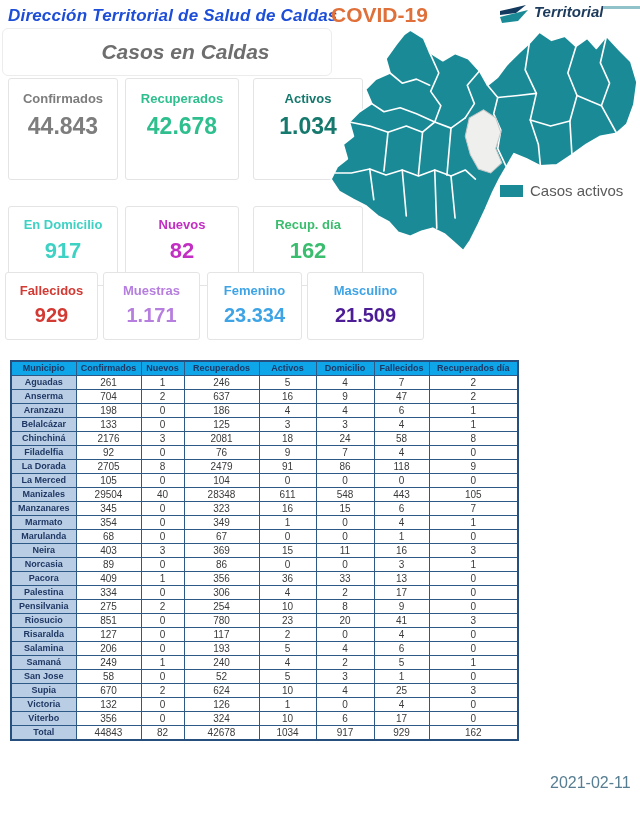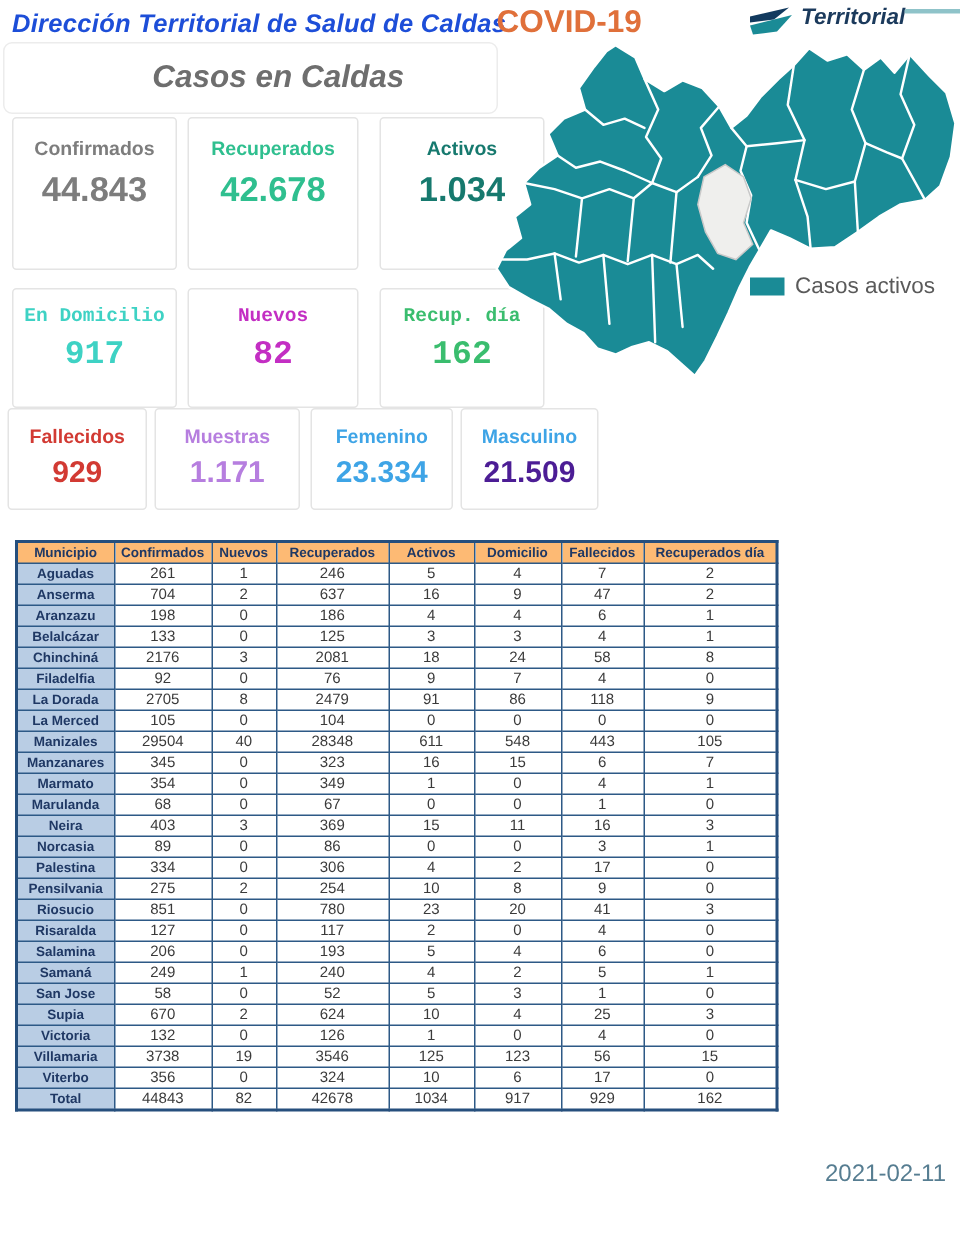--- a/index.html
+++ b/index.html
@@ -20,41 +20,41 @@
   
   .title-panel { position:absolute; left:2px; top:28px; width:330px; height:48px;
                  border:1px solid #ececec; border-radius:6px; background:#fff;
                  display:flex; align-items:center; justify-content:center;padding-left:37px; }
   .title-panel span { font-size:21px; font-style:italic; font-weight:bold; color:#6e6e6e; }
 
   
   .card { position:absolute; background:#fff; border:1px solid #e4e4e4; border-radius:3px;
           text-align:center; z-index:1; }
   .row1 { top:78px;  height:102px; }
-  .row2 { top:192px; height:80px;font-family:Liberation Mono, monospace; }
+  .row2 { top:206px; height:80px; }
   .row3 { top:272px; height:68px; }
   .card-label { font-size:13px; font-weight:bold; margin-top:12px; }
   .row2 .card-label, .row3 .card-label { margin-top:10px; }
   .card-value { font-size:23px; font-weight:bold; margin-top:7px; }
   .row2 .card-value { font-size:22px; margin-top:6px; }
   .row3 .card-value { font-size:20px; margin-top:6px; }
 
   
   #map-svg { position:absolute; left:325px; top:24px; width:315px; height:245px; z-index:2; }
   .mun-border { fill:none; stroke:#ffffff; stroke-width:1.6; stroke-linejoin:round; stroke-linecap:round; }
   .legend { position:absolute; left:500px; top:182px; display:flex; align-items:center; gap:7px; z-index:3; }
   .legend-swatch { width:23px; height:12px; }
   .legend-label { font-size:15px; color:#5a5a5a; }
 
   
   #tbl-wrap { position:absolute; left:10px; top:360px; z-index:1; }
   table { border-collapse:collapse; table-layout:fixed; border:2px solid #264f7d; }
   th, td { border:1px solid #2d5986; height:13px; line-height:13px; padding:0 1px;
            text-align:center; white-space:nowrap; overflow:hidden; }
-  thead th { background:#fdba74; color:#1f3864; font-size:9px; font-weight:bold; }
+  thead th { background:#0ea5e9; color:#1f3864; font-size:9px; font-weight:bold; }
   tbody th { background:#b9cde4; color:#1f3864; font-size:9px; font-weight:bold;text-align:center; }
   tbody td { background:#ffffff; color:#3a3a3a; font-size:10px; }
 
   
   .report-date { position:absolute; left:550px; top:774px; font-size:16px; color:#567d91; }
 </style>
 </head>
 <body>
 
 <div id="stage">
@@ -109,21 +109,21 @@
     <div class="card-value" style="color: rgb(210, 58, 51);">929</div>
   </div>
   <div class="card row3" style="left:103px;width:97px">
     <div class="card-label" style="color: rgb(182, 126, 223);">Muestras</div>
     <div class="card-value" style="color: rgb(182, 126, 223);">1.171</div>
   </div>
   <div class="card row3" style="left:207px;width:95px">
     <div class="card-label" style="color: rgb(62, 164, 230);">Femenino</div>
     <div class="card-value" style="color: rgb(62, 164, 230);">23.334</div>
   </div>
-  <div class="card row3" style="left:307px;width:92px">
+  <div class="card row3" style="left:307px;width:117px">
     <div class="card-label" style="color: rgb(62, 164, 230);">Masculino</div>
     <div class="card-value" style="color: #4c1d95;">21.509</div>
   </div>
 
   <svg id="map-svg" viewBox="0 0 310 240" preserveAspectRatio="none">
     <path class="mun" d="M84 6 L97 14 L103 28 L116 36 L128 29 L141 34 L152 46 L160 60 L170 52 L179 40 L191 28 L201 19 L211 8 L223 16 L236 12 L247 22 L258 14 L267 24 L277 12 L290 26 L301 37 L307 57 L304 79 L297 98 L287 107 L271 110 L257 118 L243 128 L228 138 L212 139 L198 132 L186 127 L179 139 L172 151 L165 165 L158 181 L151 196 L143 212 L136 222 L127 214 L118 206 L106 200 L95 203 L84 208 L72 204 L63 194 L52 188 L40 178 L28 172 L14 164 L6 152 L12 140 L22 132 L18 118 L28 110 L24 96 L34 86 L46 78 L40 64 L50 54 L64 48 L60 34 L70 20 L78 10 Z" stroke="#ffffff" stroke-width="1.6" stroke-linejoin="round" fill="#1a8b96"></path>
     <g>
       <path class="mun-border" d="M160 60 L170 72 L166 88 L173 104 L170 122 L178 139"></path>
       <path class="mun-border" d="M201 19 L197 45 L208 68 L202 94 L210 118 L212 139"></path>
       <path class="mun-border" d="M247 22 L239 48 L248 70 L241 95 L243 128"></path>
@@ -312,20 +312,30 @@
             <th>Norcasia</th>
             <td>89</td>
             <td>0</td>
             <td>86</td>
             <td>0</td>
             <td>0</td>
             <td>3</td>
             <td>1</td>
           </tr>
           <tr>
+            <th>Pacora</th>
+            <td>409</td>
+            <td>1</td>
+            <td>356</td>
+            <td>36</td>
+            <td>33</td>
+            <td>13</td>
+            <td>0</td>
+          </tr>
+          <tr>
             <th>Palestina</th>
             <td>334</td>
             <td>0</td>
             <td>306</td>
             <td>4</td>
             <td>2</td>
             <td>17</td>
             <td>0</td>
           </tr>
           <tr>
@@ -400,30 +410,20 @@
           </tr>
           <tr>
             <th>Victoria</th>
             <td>132</td>
             <td>0</td>
             <td>126</td>
             <td>1</td>
             <td>0</td>
             <td>4</td>
             <td>0</td>
-          </tr>
-          <tr>
-            <th>Villamaria</th>
-            <td>3738</td>
-            <td>19</td>
-            <td>3546</td>
-            <td>125</td>
-            <td>123</td>
-            <td>56</td>
-            <td>15</td>
           </tr>
           <tr>
             <th>Viterbo</th>
             <td>356</td>
             <td>0</td>
             <td>324</td>
             <td>10</td>
             <td>6</td>
             <td>17</td>
             <td>0</td>

